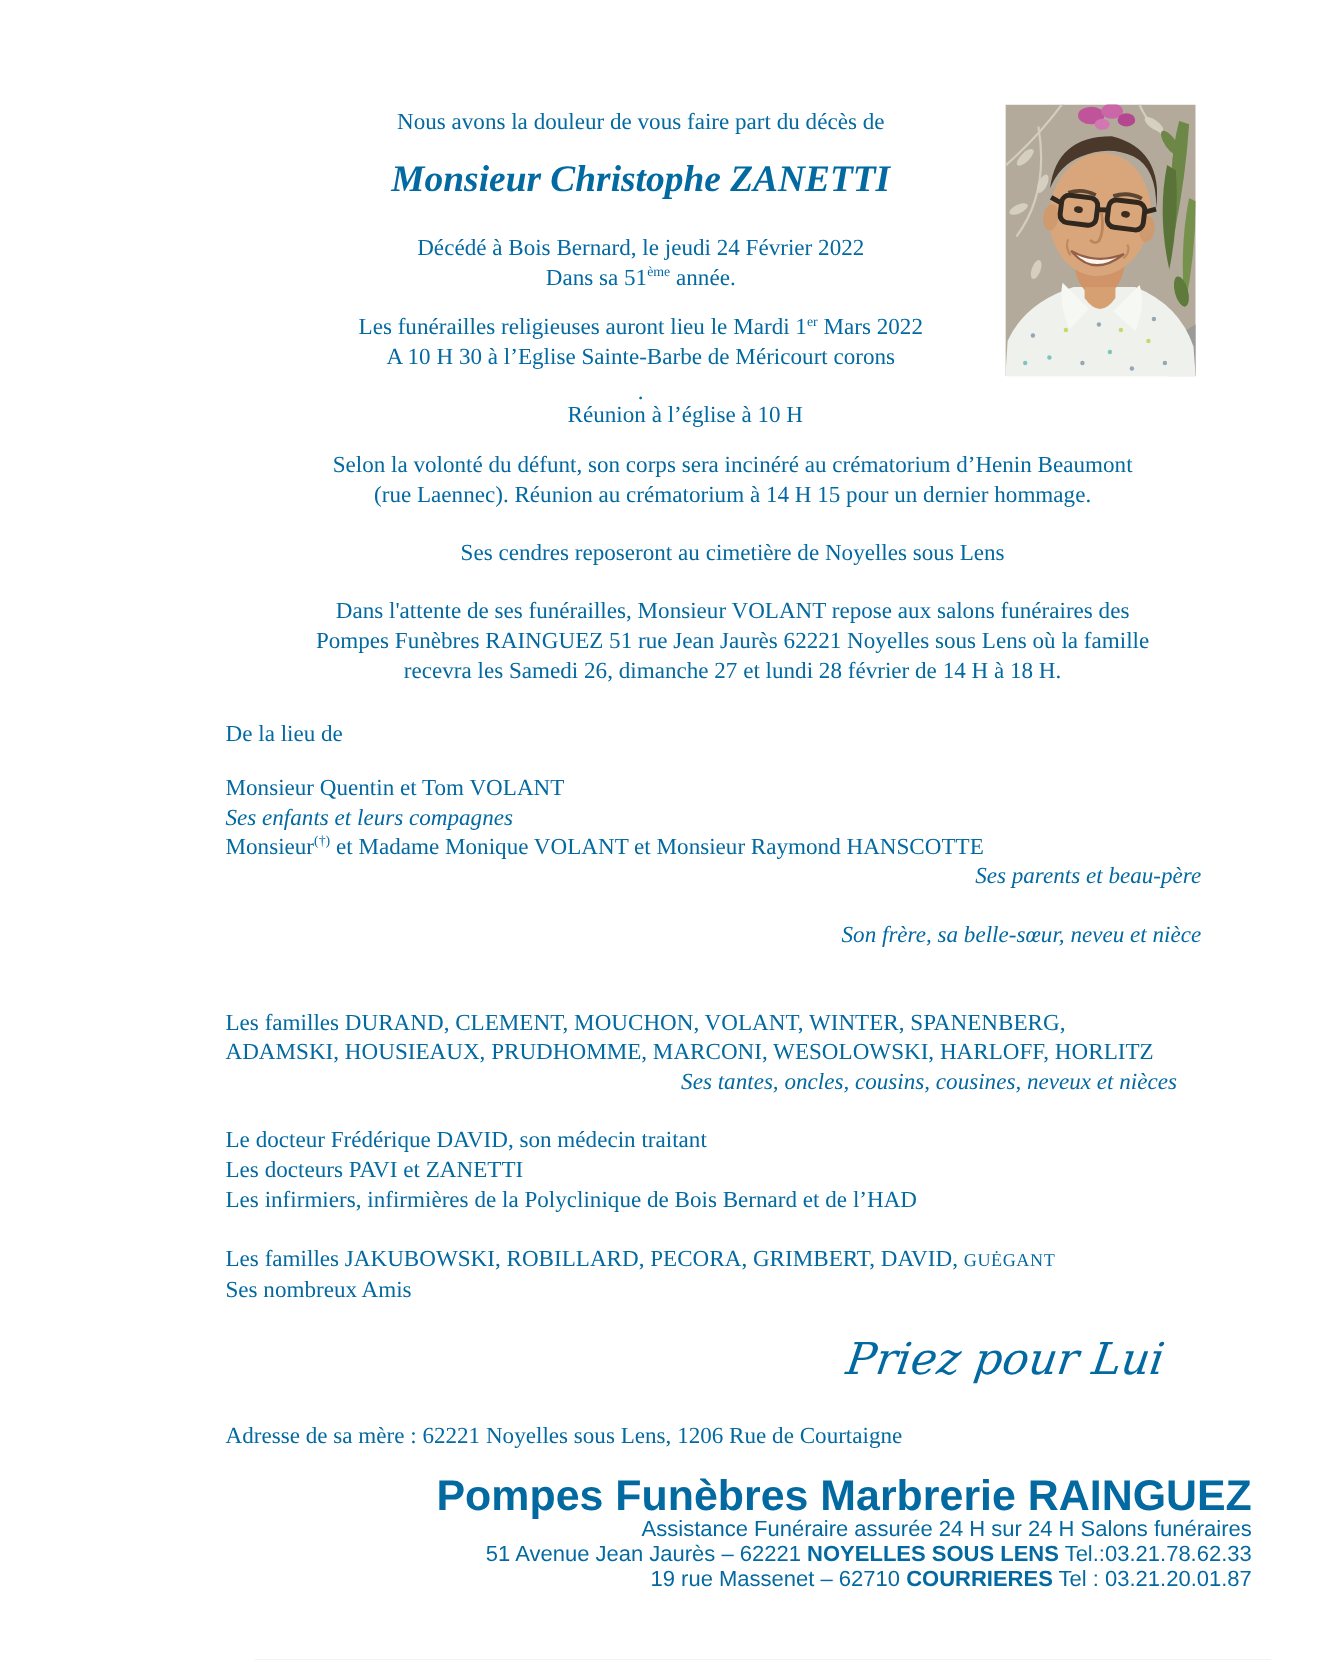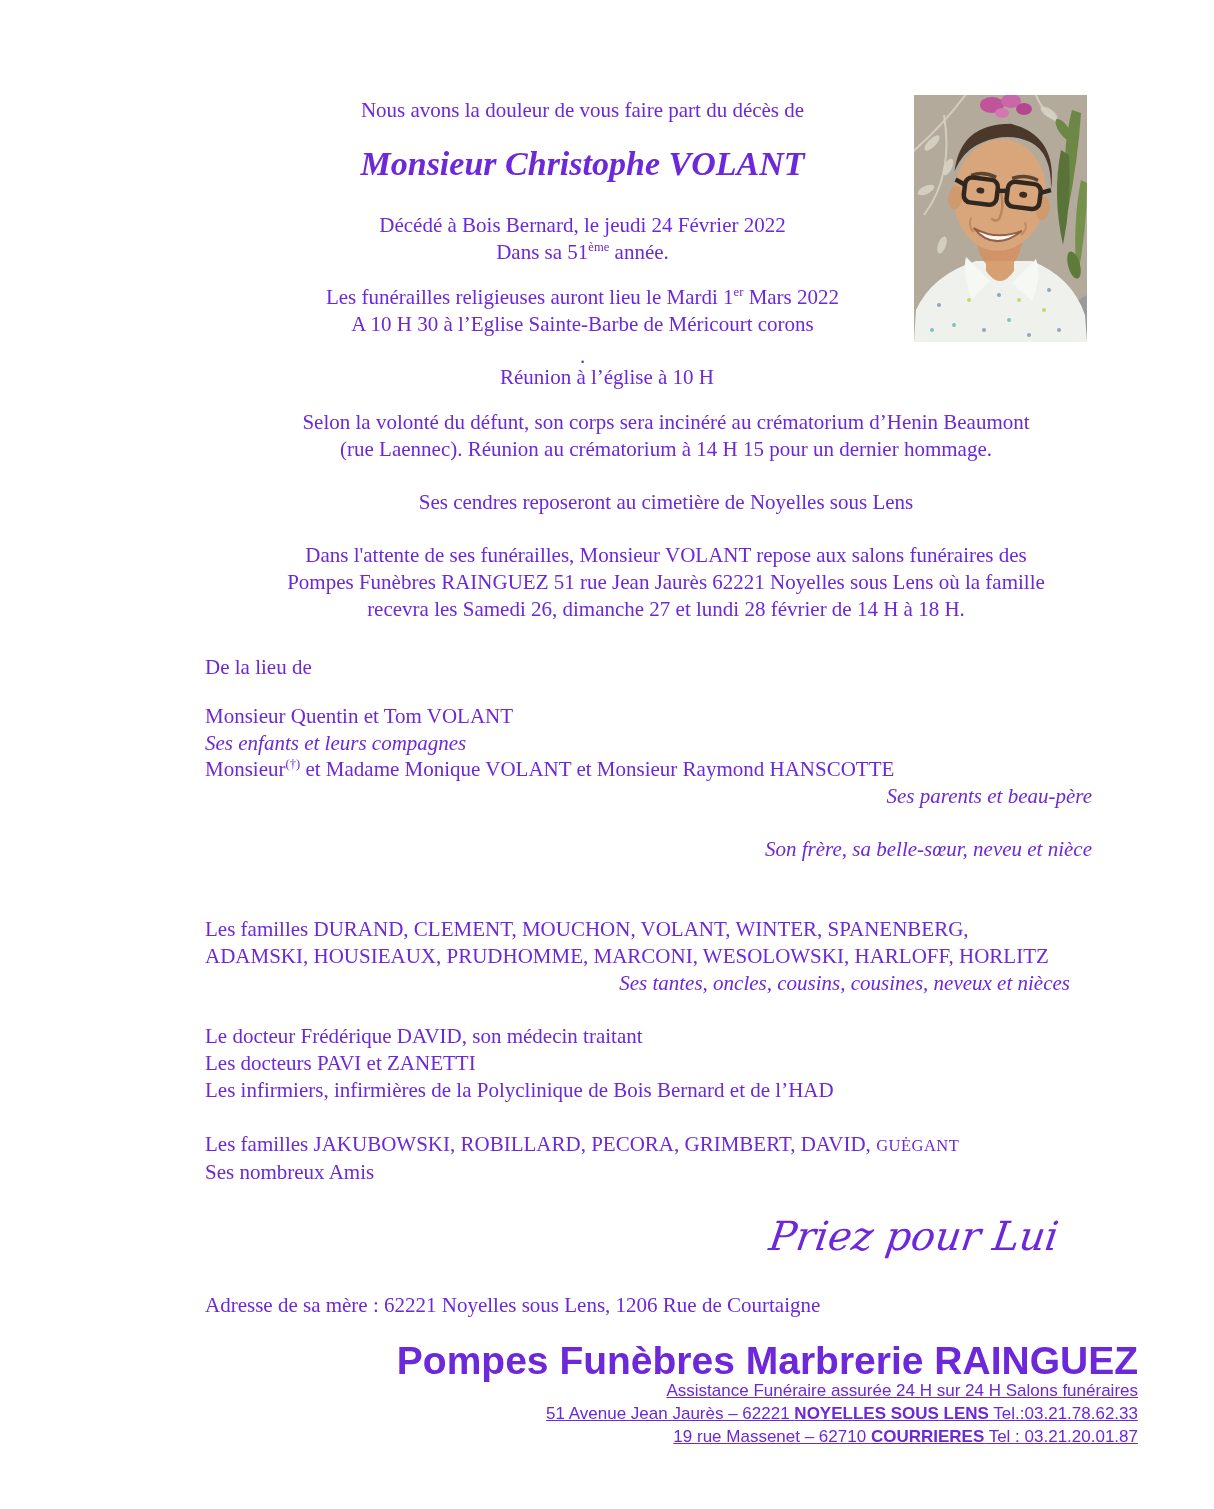--- a/index.html
+++ b/index.html
@@ -1,18 +1,18 @@
 <!DOCTYPE html>
 <html><head>
 <meta charset="utf-8">
 <style>
   html,body { margin:0; padding:0; background:#888; }
   .page {
     position:relative; width:1214px; height:1509px; margin:0 auto;
-    background:#ffffff; color:#6d28d9;
+    background:#ffffff; color:#0369a1;
     font-family:"Liberation Serif", serif; overflow:hidden;
   }
   .page p { margin:0; }
   .blk { position:absolute; font-size:21px; line-height:27px; }
   .ctr { text-align:center; }
   .rgt { text-align:right; }
   .it  { font-style:italic; }
   .top-col { left:205px; width:755px; }
   .mid-col { left:205px; width:922px; }
   .fam-col { left:205px; width:887px;flex-direction:column; }
@@ -20,21 +20,21 @@
   .dot-line { line-height:20px; }
   sup { font-size:0.6em; line-height:0; vertical-align:super; }
   .row { display:flex; justify-content:space-between; align-items:baseline; }
   .small-caps-name { font-size:16.5px; letter-spacing:0.5px;margin-top:40px; }
   .script {
     font-family:"DejaVu Serif", serif; font-style:italic; font-size:40px; line-height:48px;
     transform:skewX(-8deg); transform-origin:right bottom;
   }
   .footer { font-family:"Liberation Sans", sans-serif; left:205px; width:933px; text-align:right; }
   .footer-title { font-size:39px; line-height:37px; font-weight:bold; }
-  .footer-line { font-size:17px; line-height:23px;text-decoration:underline; }
+  .footer-line { font-size:20px; line-height:23px; }
   .photo { position:absolute; left:914px; top:95px; width:173px; height:247px; display:block; }
 </style>
 </head>
 <body>
 
 <div class="page">
 
   <svg class="photo" viewBox="0 0 173 247" aria-hidden="true">
     <rect width="173" height="247" fill="#b3aa9c"></rect>
     <g stroke="#d9d3c6" stroke-width="2" fill="none" opacity="0.85">
@@ -100,35 +100,35 @@
       <ellipse cx="109" cy="97" rx="4" ry="3" fill="#3a2d22"></ellipse>
       <path d="M87 98 Q92 114 88 124 Q84 128 80 124" stroke="#bd8659" stroke-width="2.5" fill="none"></path>
       <path d="M64 136 Q87 158 112 133 Q88 146 64 136 Z" fill="#fdf7ef" stroke="#94604a" stroke-width="2"></path>
       <path d="M60 126 Q58 134 64 140" stroke="#c08a5e" stroke-width="2" fill="none"></path>
       <path d="M114 124 Q118 130 112 137" stroke="#c08a5e" stroke-width="2" fill="none"></path>
     </g>
   </svg>
 
   <p class="blk top-col ctr" style="top:97px">Nous avons la douleur de vous faire part du décès de</p>
 
-  <p class="blk top-col ctr deceased-name" style="top:143px">Monsieur Christophe VOLANT</p>
+  <p class="blk top-col ctr deceased-name" style="top:143px">Monsieur Christophe ZANETTI</p>
 
   <div class="blk top-col ctr" style="top:212px">
     <p>Décédé à Bois Bernard, le jeudi 24 Février 2022</p>
     <p><span>Dans sa 51</span><sup>ème</sup><span> année.</span></p>
   </div>
 
   <div class="blk top-col ctr" style="top:284px">
     <p><span>Les funérailles religieuses auront lieu le Mardi 1</span><sup>er</sup><span> Mars 2022</span></p>
     <p>A 10 H 30 à l’Eglise Sainte-Barbe de Méricourt corons</p>
   </div>
 
   <p class="blk top-col ctr dot-line" style="top:346px">.</p>
 
-  <p class="blk ctr" style="top:364px; left:205px; width:804px;">Réunion à l’église à 10 H</p>
+  <p class="blk ctr" style="top:364px; left:221px; width:804px;">Réunion à l’église à 10 H</p>
 
   <div class="blk mid-col ctr" style="top:409px">
     <p>Selon la volonté du défunt, son corps sera incinéré au crématorium d’Henin Beaumont</p>
     <p>(rue Laennec). Réunion au crématorium à 14 H 15 pour un dernier hommage.</p>
   </div>
 
   <p class="blk mid-col ctr" style="top:489px">Ses cendres reposeront au cimetière de Noyelles sous Lens</p>
 
   <div class="blk mid-col ctr" style="top:542px">
     <p>Dans l'attente de ses funérailles, Monsieur VOLANT repose aux salons funéraires des</p>

